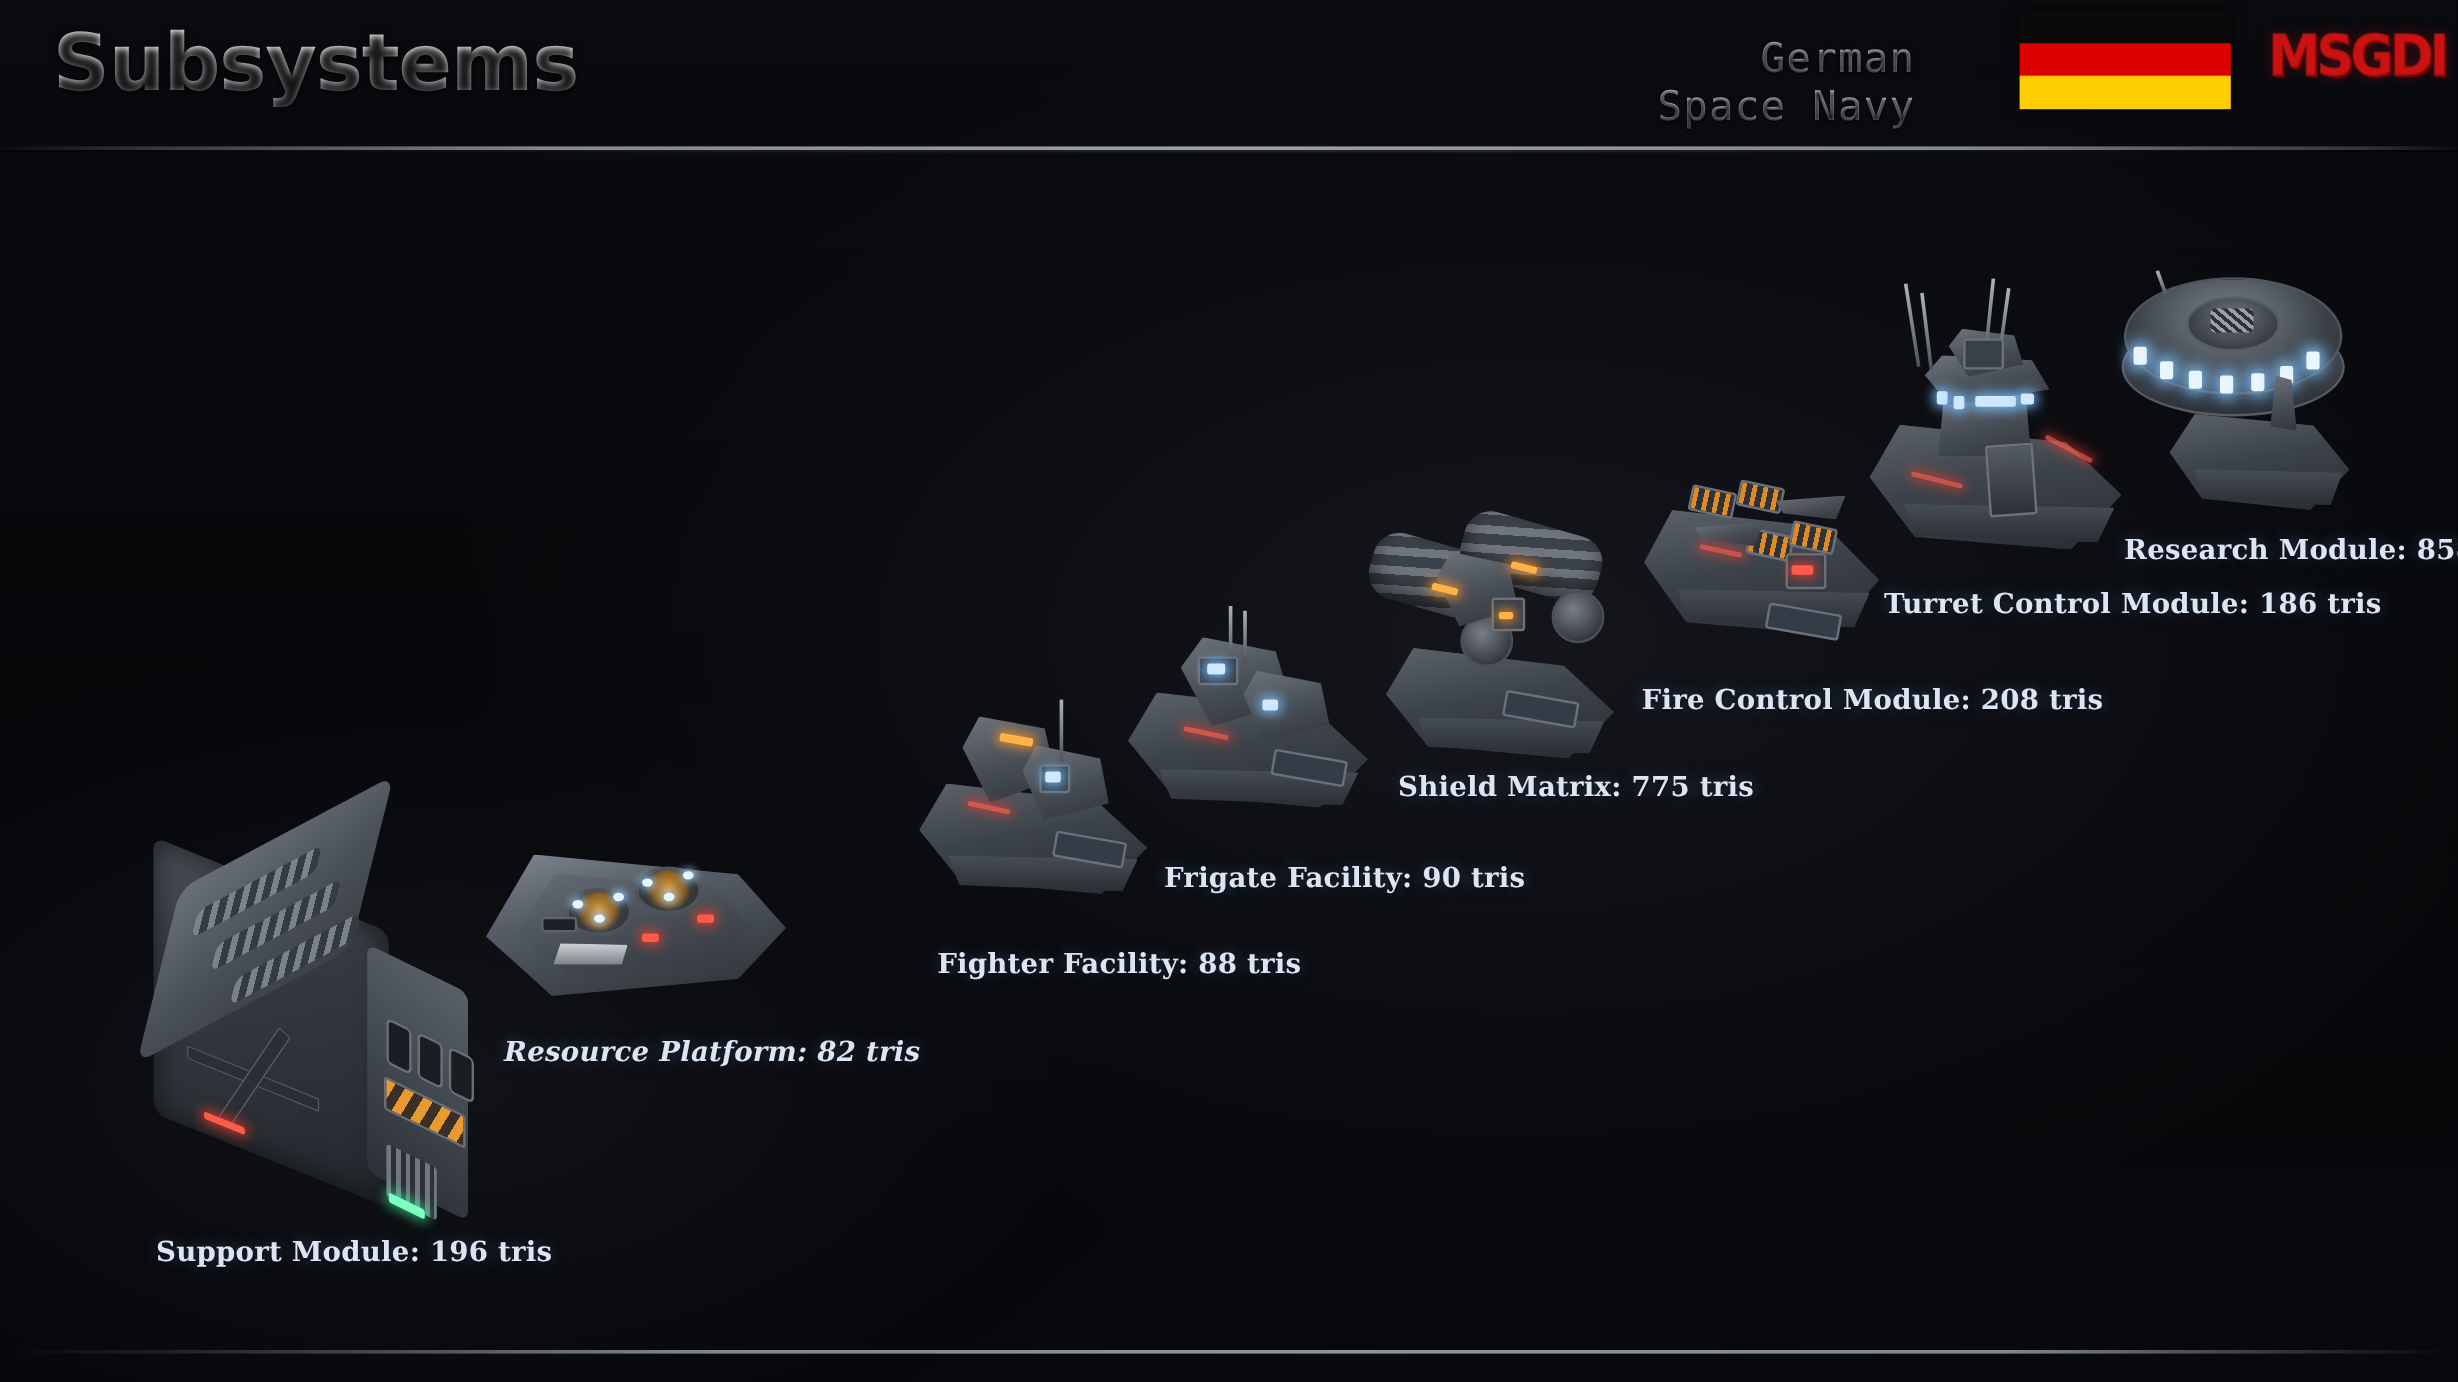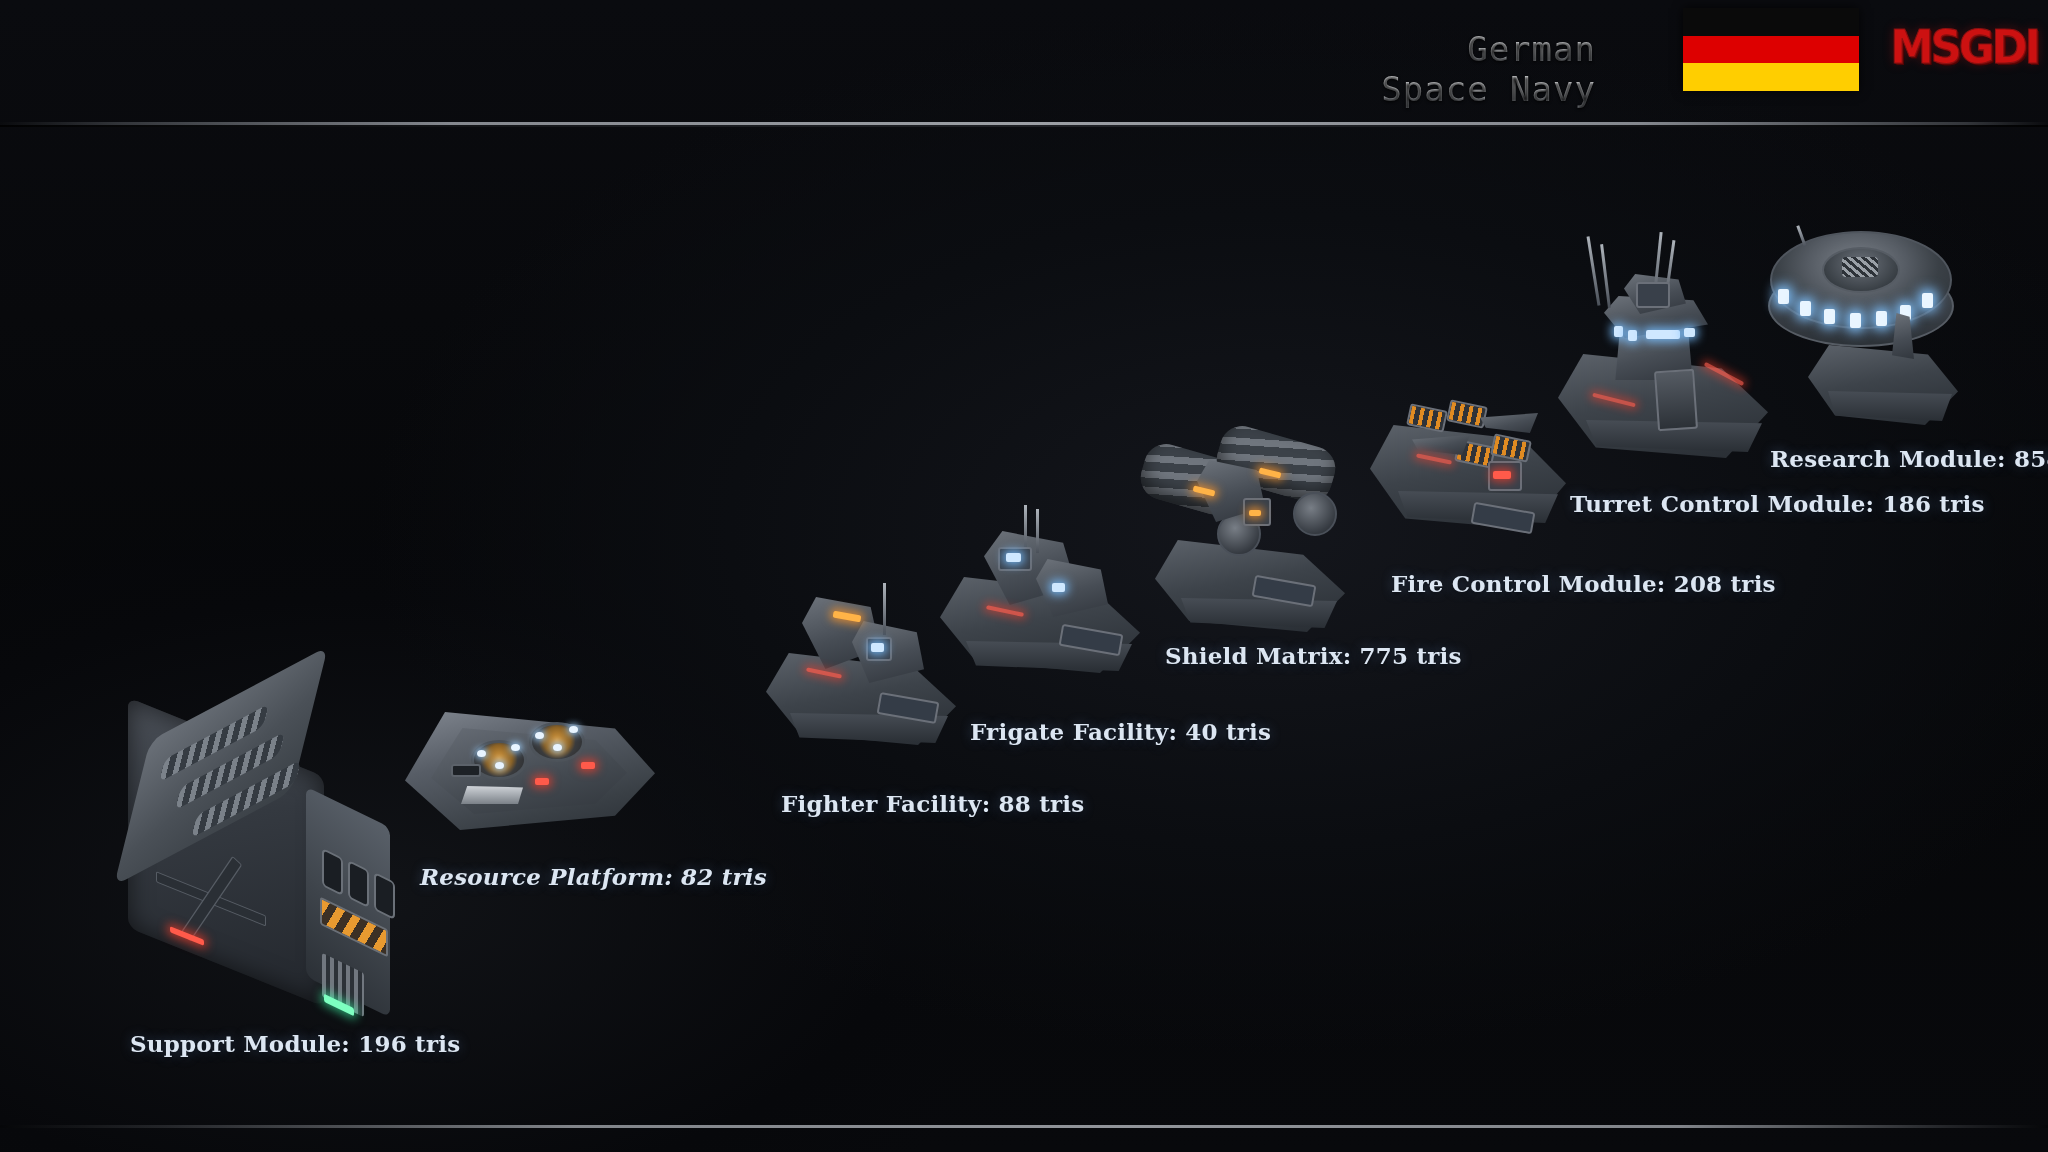--- a/index.html
+++ b/index.html
@@ -231,20 +231,21 @@
     position:absolute;width:11px;height:15px;border-radius:2px;
     background:#e9f5ff;box-shadow:0 0 12px 4px rgba(130,195,255,.95);
   }
 </style>
 </head>
 <body>
 
 <div class="stage">
 
   <div class="header">
+    <div class="page-title">Subsystems</div>
 
     <div class="faction">
       <span>German</span>
       <span>Space Navy</span>
     </div>
 
     <div class="flag">
       <i class="b"></i>
       <i class="r"></i>
       <i class="y"></i>
@@ -328,21 +329,21 @@
     <div class="hull" style="left:44px;top:26px;width:92px;height:74px;clip-path:polygon(20% 0,86% 16%,100% 74%,28% 100%,0 34%);"></div>
     <div class="hull" style="left:96px;top:54px;width:72px;height:58px;clip-path:polygon(16% 0,90% 18%,100% 78%,24% 100%,0 34%);"></div>
     <div class="ant" style="left:84px;top:0px;height:46px;"></div>
     <div class="ant" style="left:96px;top:4px;height:44px;"></div>
     <div class="panel" style="left:58px;top:42px;width:30px;height:20px;"></div>
     <div class="glow blue" style="left:66px;top:48px;width:15px;height:9px;"></div>
     <div class="glow blue" style="left:112px;top:78px;width:13px;height:9px;"></div>
     <div class="glow red" style="left:46px;top:104px;width:38px;height:4px;transform:rotate(12deg);opacity:.75;"></div>
     <div class="panel" style="left:120px;top:124px;width:58px;height:18px;background:#343c47;transform:rotate(10deg);"></div>
 
-    <div class="label" style="left:30px;top:213px;">Frigate Facility: 40 tris</div>
+    <div class="label" style="left:30px;top:213px;">Frigate Facility: 90 tris</div>
   </div>
 
   <div class="item fac shd model" style="left:1135px;top:430px;width:260px;height:240px;">
     <div class="base" style="left:20px;top:110px;width:190px;height:92px;clip-path:polygon(12% 0,78% 16%,100% 58%,80% 100%,18% 88%,0 42%);"></div>
     <div class="base-front" style="left:46px;top:168px;width:156px;height:30px;clip-path:polygon(0 0,100% 10%,92% 100%,6% 82%);"></div>
 
     <div class="cyl" style="left:6px;top:24px;width:118px;height:56px;transform:rotate(16deg);"></div>
     <div class="cyl" style="left:82px;top:6px;width:118px;height:56px;transform:rotate(16deg);"></div>
     <div class="cap" style="left:82px;top:82px;"></div>
     <div class="cap" style="left:158px;top:62px;"></div>
@@ -368,21 +369,21 @@
     <div class="panel" style="left:132px;top:52px;width:34px;height:18px;transform:rotate(12deg);background:repeating-linear-gradient(90deg,#e08b22 0 4px,#2f3339 4px 9px);"></div>
 
     <div class="hull" style="left:120px;top:28px;width:58px;height:20px;clip-path:polygon(0 22%,100% 0,86% 100%,10% 74%);"></div>
     <div class="hull" style="left:52px;top:50px;width:58px;height:20px;clip-path:polygon(0 22%,100% 0,86% 100%,10% 74%);"></div>
 
     <div class="panel" style="left:128px;top:76px;width:30px;height:26px;"></div>
     <div class="glow red" style="left:133px;top:86px;width:18px;height:8px;"></div>
     <div class="glow red" style="left:56px;top:72px;width:36px;height:4px;transform:rotate(12deg);opacity:.7;"></div>
     <div class="panel" style="left:112px;top:122px;width:58px;height:18px;background:#343c47;transform:rotate(10deg);"></div>
 
-    <div class="label" style="left:31px;top:185px;">Fire Control Module: 208 tris</div>
+    <div class="label" style="left:8px;top:185px;">Fire Control Module: 208 tris</div>
   </div>
 
   <div class="item fac model" style="left:1550px;top:230px;width:270px;height:260px;">
     <div class="base" style="left:8px;top:124px;width:210px;height:104px;clip-path:polygon(12% 0,78% 14%,100% 56%,80% 100%,18% 90%,0 42%);"></div>
     <div class="base-front" style="left:36px;top:190px;width:176px;height:32px;clip-path:polygon(0 0,100% 10%,92% 100%,6% 82%);"></div>
 
     <div class="hull" style="left:62px;top:94px;width:84px;height:56px;clip-path:polygon(10% 0,90% 0,96% 100%,4% 100%);"></div>
     <div class="hull" style="left:54px;top:66px;width:104px;height:42px;clip-path:polygon(14% 0,86% 10%,100% 68%,20% 100%,0 40%);"></div>
     <div class="hull" style="left:74px;top:44px;width:62px;height:40px;clip-path:polygon(18% 0,88% 14%,100% 74%,26% 100%,0 36%);"></div>
 

